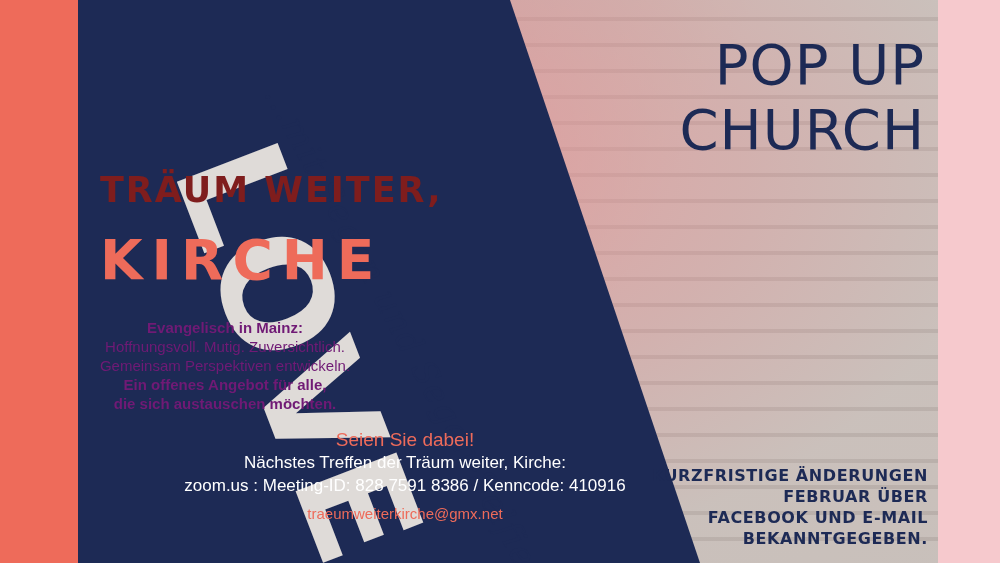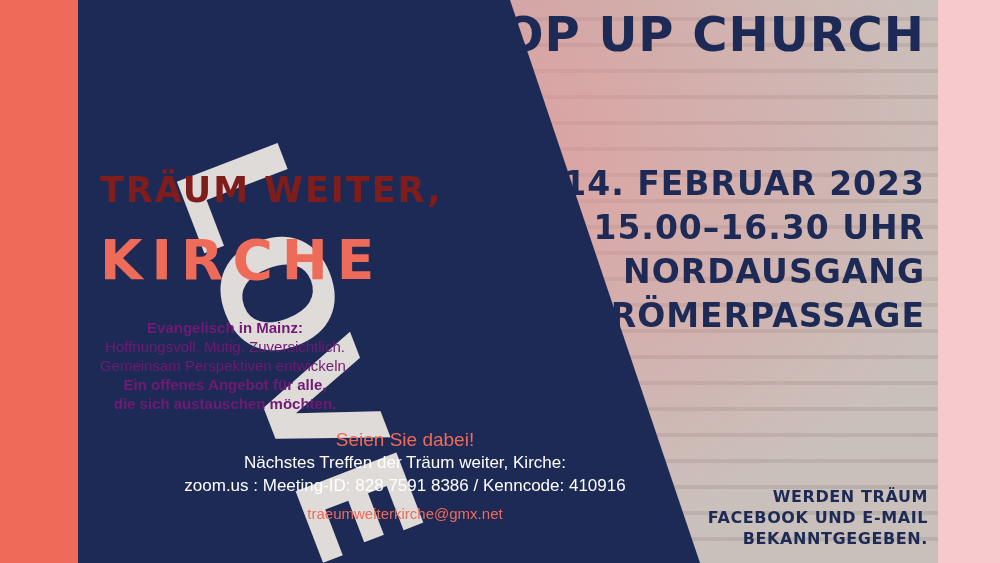--- a/index.html
+++ b/index.html
@@ -88,26 +88,26 @@
     font-family: "DejaVu Serif", serif;
     font-style: italic;
     font-size: 34px;
     color: #1d2a55;
     letter-spacing: 1px;
   }
 
   
   .title-1 {
     position: absolute;
-    left: 455px; top: 6px;
+    left: 455px; top: 32px;
     width: 470px;
     text-align: right;
     font-family: "DejaVu Sans", sans-serif;
-    font-weight: 700;
-    font-size: 48px;
+    font-weight: 400;
+    font-size: 56px;
     letter-spacing: 1px;
     color: #1d2a55;
   }
   .title-2 {
     position: absolute;
     left: 455px; top: 100px;
     width: 470px;
     text-align: right;
     font-family: "DejaVu Sans", sans-serif;
     font-weight: 700;
@@ -208,29 +208,24 @@
 
   <div class="navy-block-2"></div>
   <div class="coral-bar"></div>
   <div class="pink-bar"></div>
 
   <div class="love-word">LOVE</div>
   <div class="script-line">...mit Segen und Segen-Selfies</div>
 
   <div class="title-1">POP UP CHURCH</div>
 
-  <div class="detail-list">
-    <div>14. FEBRUAR 2023</div>
-    <div>15.00–16.30 UHR</div>
-    <div>NORDAUSGANG</div>
-    <div>RÖMERPASSAGE</div>
-  </div>
 
   <div class="note-right">
-    <div>WERDEN TRÄUM</div>
+    <div>KURZFRISTIGE ÄNDERUNGEN</div>
+    <div>FEBRUAR ÜBER</div>
     <div>FACEBOOK UND E-MAIL</div>
     <div>BEKANNTGEGEBEN.</div>
   </div>
 
   <div class="left-head-1">TRÄUM WEITER,</div>
   <div class="left-head-2">KIRCHE</div>
 
   <div class="left-body">
     <div class="strong">Evangelisch in Mainz:</div>
     <div>Hoffnungsvoll. Mutig. Zuversichtlich.</div>

